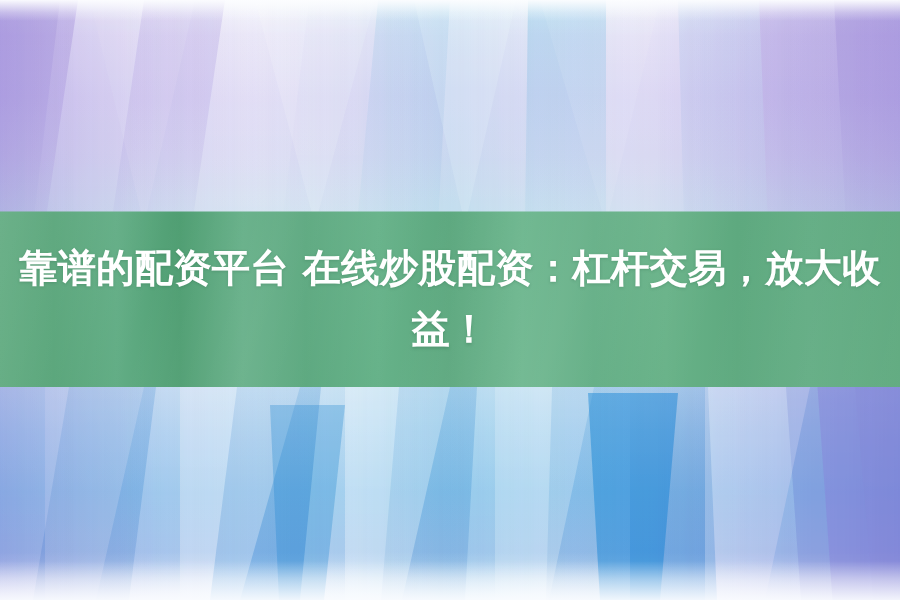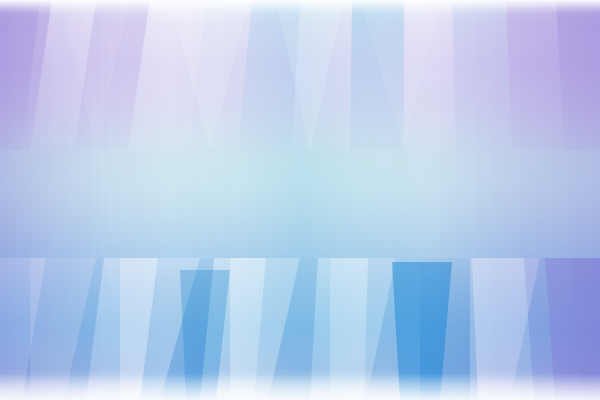--- a/index.html
+++ b/index.html
@@ -224,16 +224,19 @@
       <polygon points="180,270 230,270 216,400 186,400" fill="#1c84d2" opacity="0.30"></polygon>
 
       <polygon points="545,258 600,258 600,400 555,400" fill="#9a9ae2" opacity="0.45"></polygon>
     </svg>
   </div>
 
   <div class="bg-layer bg-hwash"></div>
 
   <div class="top-fade"></div>
 
+  <div class="green-band">
+    <p class="headline">靠谱的配资平台 在线炒股配资：杠杆交易，放大收益！</p>
+  </div>
 
   <div class="bottom-fade"></div>
 
 </div>
 
 </body></html>

